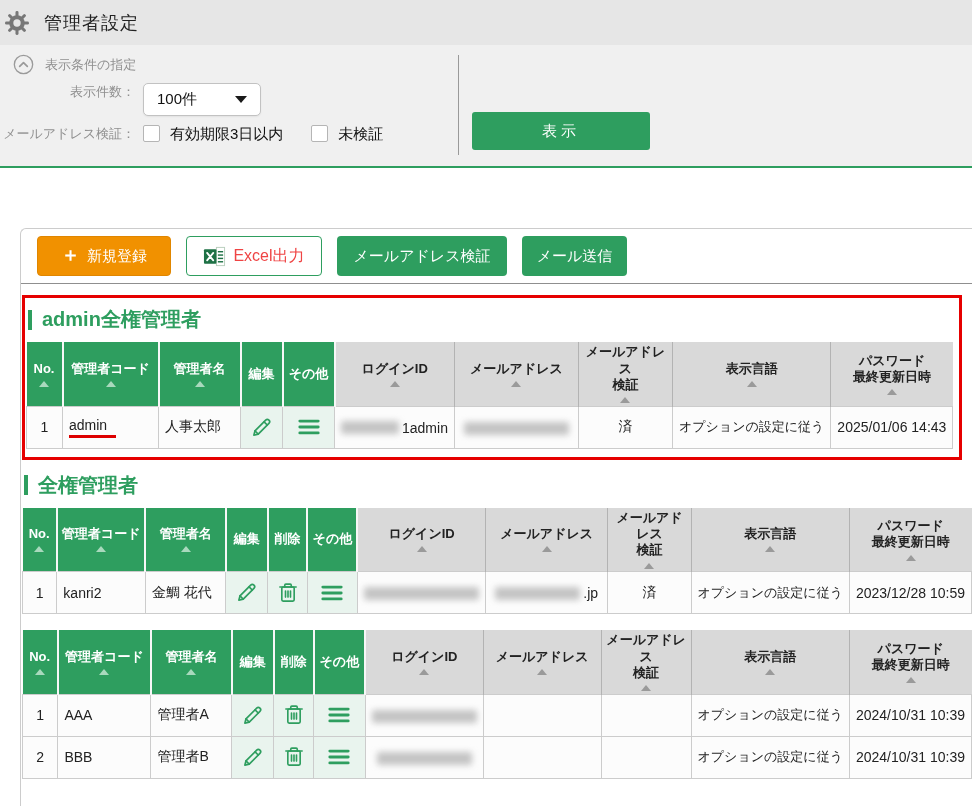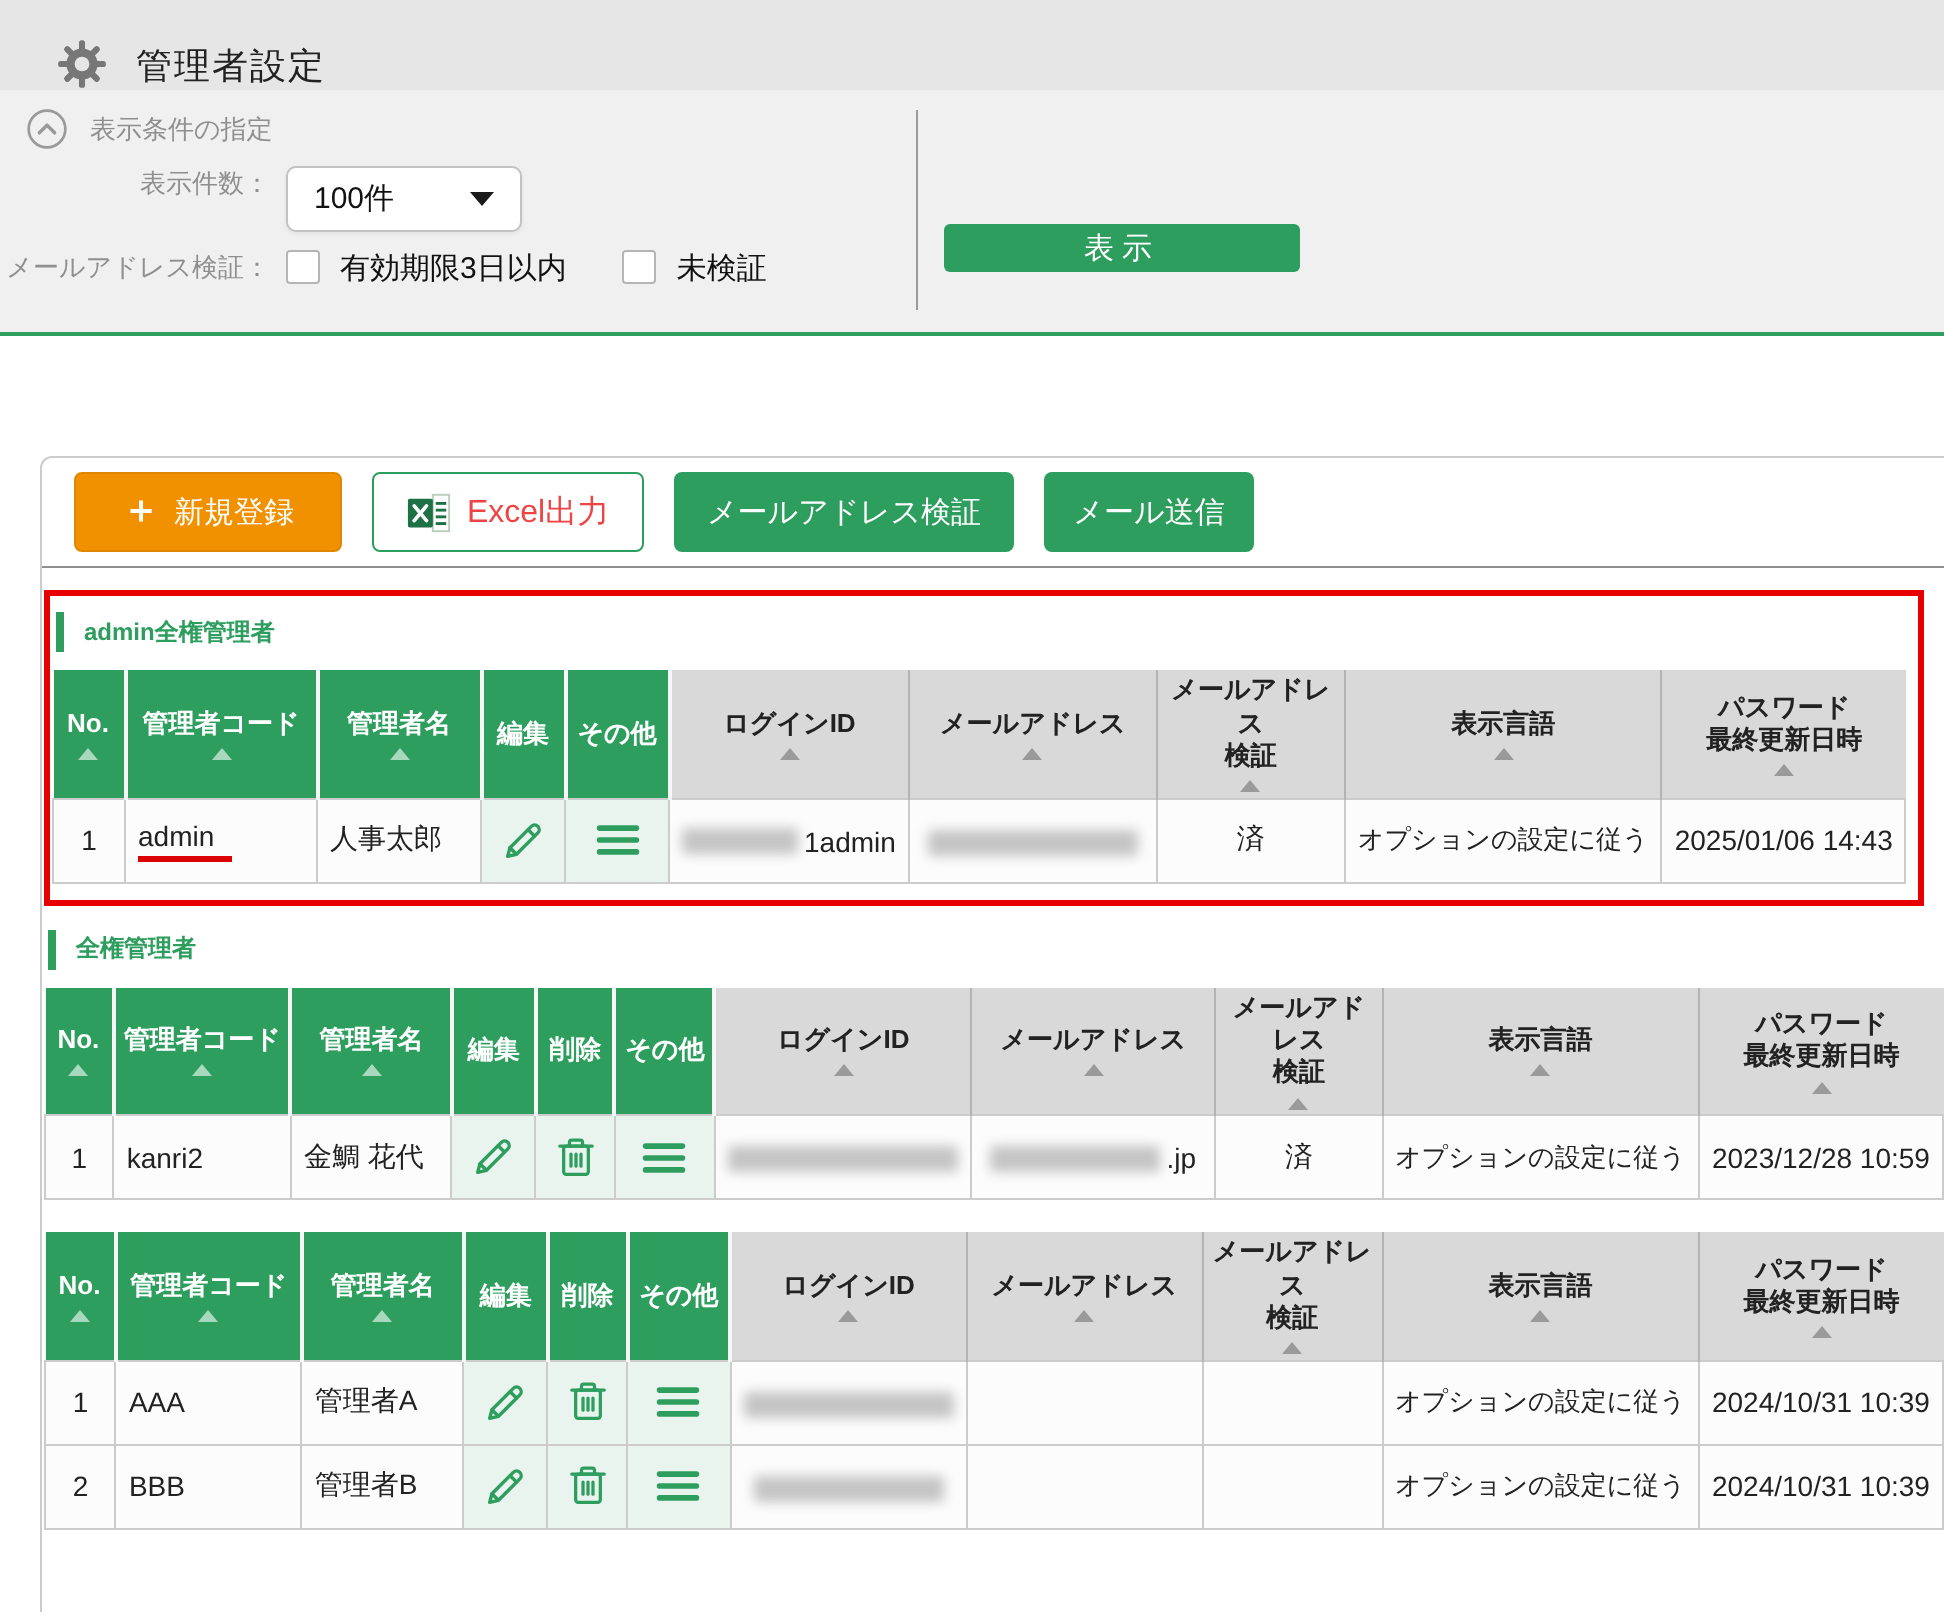--- a/index.html
+++ b/index.html
@@ -1,21 +1,21 @@
 <!DOCTYPE html>
 <html><head>
 <meta charset="utf-8">
 <style>
   * { margin:0; padding:0; box-sizing:border-box; }
   html,body { width:972px; height:808px; overflow:hidden; background:#fff;
     font-family:"Liberation Sans","DejaVu Sans",sans-serif; color:#222; }
 
   
-  .app-header { height:45px; background:#e6e6e6; display:flex; align-items:flex-end;
-    padding-left:28px; }
+  .app-header { height:45px; background:#e6e6e6; display:flex; align-items:center;
+    padding-left:4px; }
   .app-header .title { font-size:18px; color:#222; margin-left:14px; letter-spacing:1px; }
 
   
   .filter-panel { position:relative; height:123px; background:#f0f0f0;
     border-bottom:2px solid #2e9e5f; }
   .filter-head { position:absolute; left:13px; top:9px; display:flex; align-items:center;
     gap:11px; color:#8f8f8f; font-size:13px; }
   .frow { position:absolute; display:flex; }
   .row-count { top:38px; left:0; }
   .row-verify { top:80px; left:0; }
@@ -25,21 +25,21 @@
     justify-content:space-between; padding:0 13px; font-size:15px; color:#111;
     box-shadow:0 1px 2px rgba(0,0,0,.06); cursor:pointer; }
   .caret-down { width:0; height:0; border-left:6px solid transparent;
     border-right:6px solid transparent; border-top:7px solid #1a1a1a; }
   .checkbox { width:17px; height:17px; background:#fff; border:1px solid #b5b5b5;
     border-radius:2px; margin:0 10px 0 8px; cursor:pointer; }
   .checkbox.second { margin-left:28px; }
   .cb-label { font-size:15px; color:#111; }
   .v-divider { position:absolute; left:458px; top:10px; height:100px; width:1px;
     background:#9a9a9a; }
-  .show-btn { position:absolute; left:472px; top:67px; width:178px; height:24px;
+  .show-btn { position:absolute; left:472px; top:67px; width:178px; height:38px;
     background:#2e9e5f; color:#fff; border:none; border-radius:3px; font-size:15px;
     letter-spacing:4px; cursor:pointer; }
 
   
   .content { margin:60px 0 0 20px; border:1px solid #ccc; border-right:none;
     border-bottom:none; border-top-left-radius:6px; min-height:578px; }
   .toolbar { display:flex; align-items:center; gap:15px; padding:7px 0 7px 16px;
     border-bottom:1px solid #8f8f8f; }
   .btn { height:40px; border-radius:4px; font-size:15px; display:flex; align-items:center;
     justify-content:center; cursor:pointer; }
@@ -51,21 +51,21 @@
   .btn-mail { width:105px; }
   .btn-verify { width:170px; }
 
   
   .tables { padding:11px 0 0 1px; }
   .highlight-box { border:3px solid #e60000; width:fit-content;
     padding:0 6px 8px 1px; margin-bottom:12px; }
   .tbl-section { margin-bottom:16px; }
   .section-title { display:flex; align-items:center; gap:10px; margin:8px 0 9px 2px; }
   .title-bar { width:4px; height:20px; background:#2e9e5f; }
-  .title-text { color:#2e9e5f; font-size:12px; font-weight:bold; }
+  .title-text { color:#2e9e5f; font-size:20px; font-weight:bold; }
 
   table { border-collapse:collapse; table-layout:fixed; background:#fcfcfc;
     border-bottom:1px solid #a8a8a8; }
   th { height:64px; font-size:13px; font-weight:bold; padding:2px; vertical-align:middle;
     cursor:pointer; }
   .th-green { background:#2e9e5f; color:#fff; border-right:2px solid #f7f7f7; }
   .th-gray  { background:#d9d9d9; color:#222; border-left:1px solid #b3b3b3; }
   .th-inner { display:flex; flex-direction:column; align-items:center; gap:4px;
     white-space:pre-line; line-height:1.25; }
   .sort-arrow { width:0; height:0; border-left:5px solid transparent;

